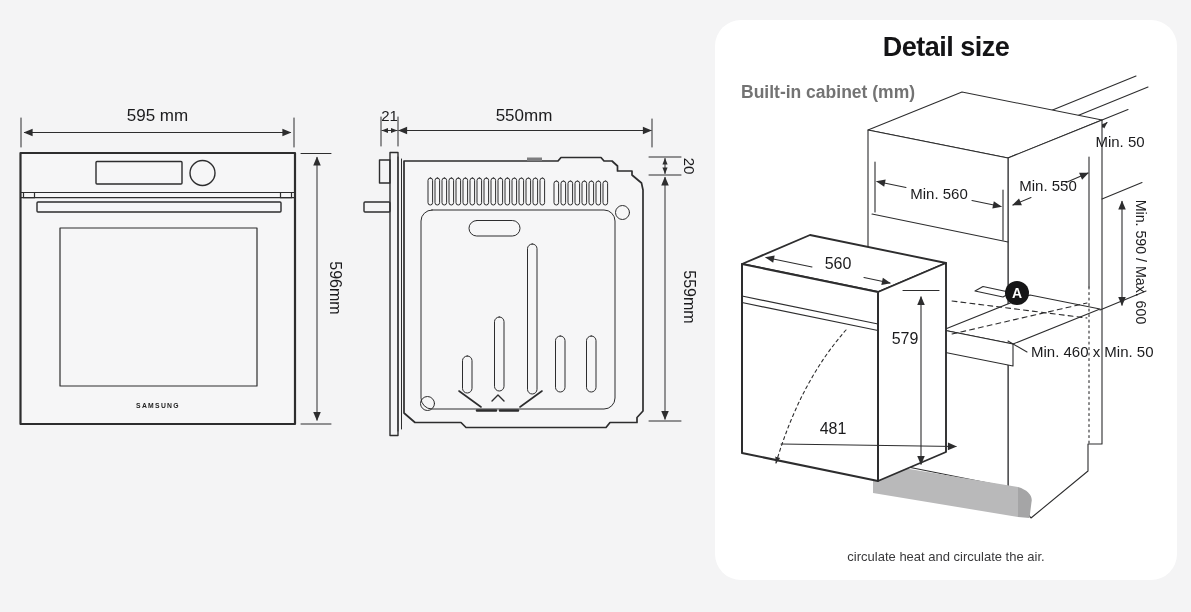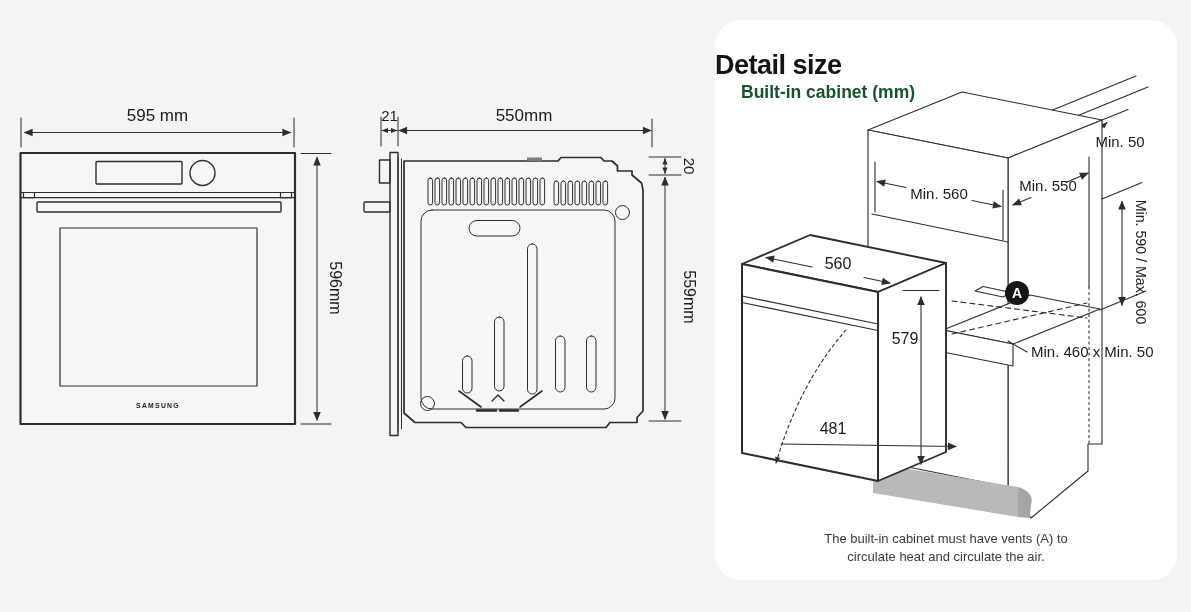--- a/index.html
+++ b/index.html
@@ -16,26 +16,26 @@
   .t15{font-size:15px}
   .t16{font-size:16px}
   .t17{font-size:17px}
   .brand-t{font-size:6.8px;font-weight:bold;letter-spacing:1.3px;fill:#222}
   .badge-t{font-size:14px;font-weight:bold;fill:#ffffff}
   .panel{
     position:absolute;left:715px;top:20px;width:462px;height:560px;
     background:#ffffff;border-radius:26px;
   }
   .panel h1{
-    margin:30px 0 0;text-align:left;
+    margin:12px 0 0;text-align:center;
     font-size:27px;font-weight:bold;letter-spacing:-0.5px;color:#141416;
   }
   .panel h2{
     position:absolute;left:26px;top:62px;margin:0;
-    font-size:17.5px;font-weight:bold;color:#14532d;
+    font-size:17.5px;font-weight:bold;color:#737373;
   }
   .cab{position:absolute;left:0;top:40px}
   .note{
     position:absolute;left:0;right:0;bottom:14px;margin:0;
     text-align:center;font-size:13px;line-height:1.4;color:#39393b;
   }
 </style>
 </head>
 <body>
 
@@ -237,17 +237,17 @@
       <text class="t15" x="1048" y="191" text-anchor="middle">Min. 550</text>
       <text class="t14" x="1136" y="262" text-anchor="middle" transform="rotate(90 1136 262)">Min. 590 / Max. 600</text>
       <text class="t15" x="1031" y="357" text-anchor="start">Min. 460 x Min. 50</text>
       <text class="badge-t" x="1017" y="298" text-anchor="middle">A</text>
       <text class="t16" x="838" y="269" text-anchor="middle">560</text>
       <text class="t16" x="905" y="344" text-anchor="middle">579</text>
       <text class="t16" x="833" y="434" text-anchor="middle">481</text>
     </svg>
 
     <p class="note">
-      <span>The built-in cabinet must have vents (A) to</span><br>
+      <br>
       <span>circulate heat and circulate the air.</span>
     </p>
   </section>
 </div>
 
 </body></html>

